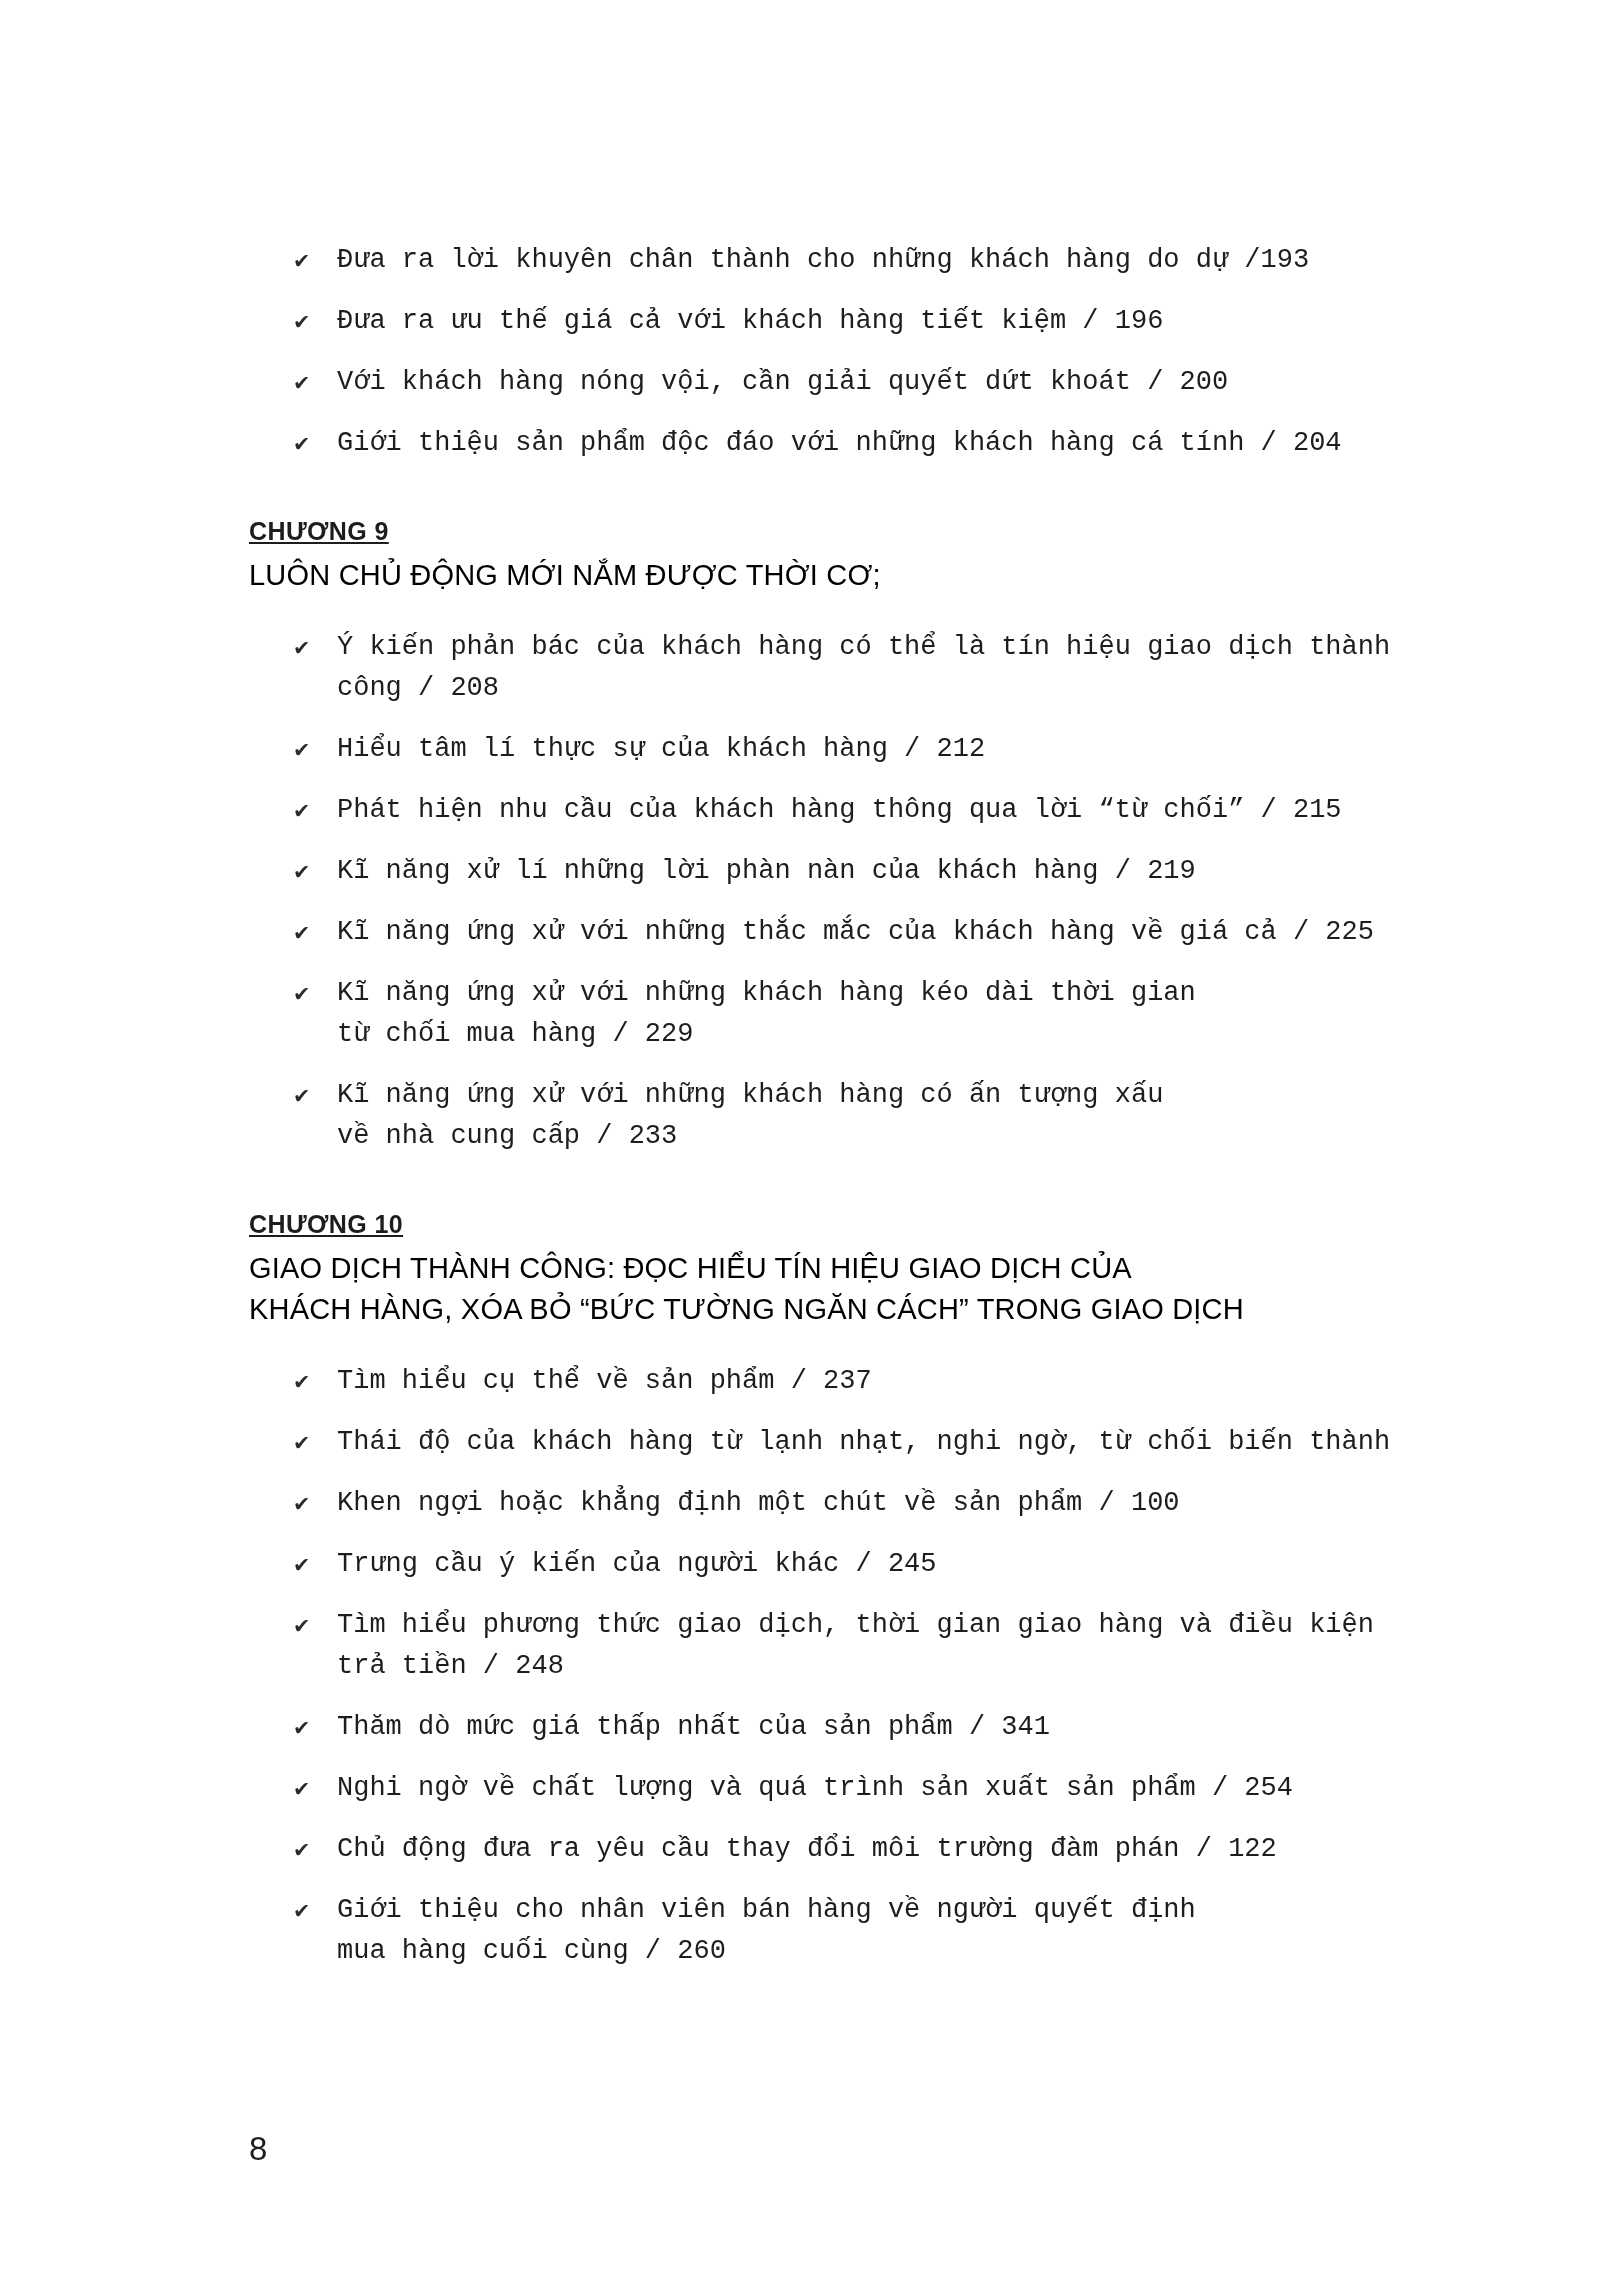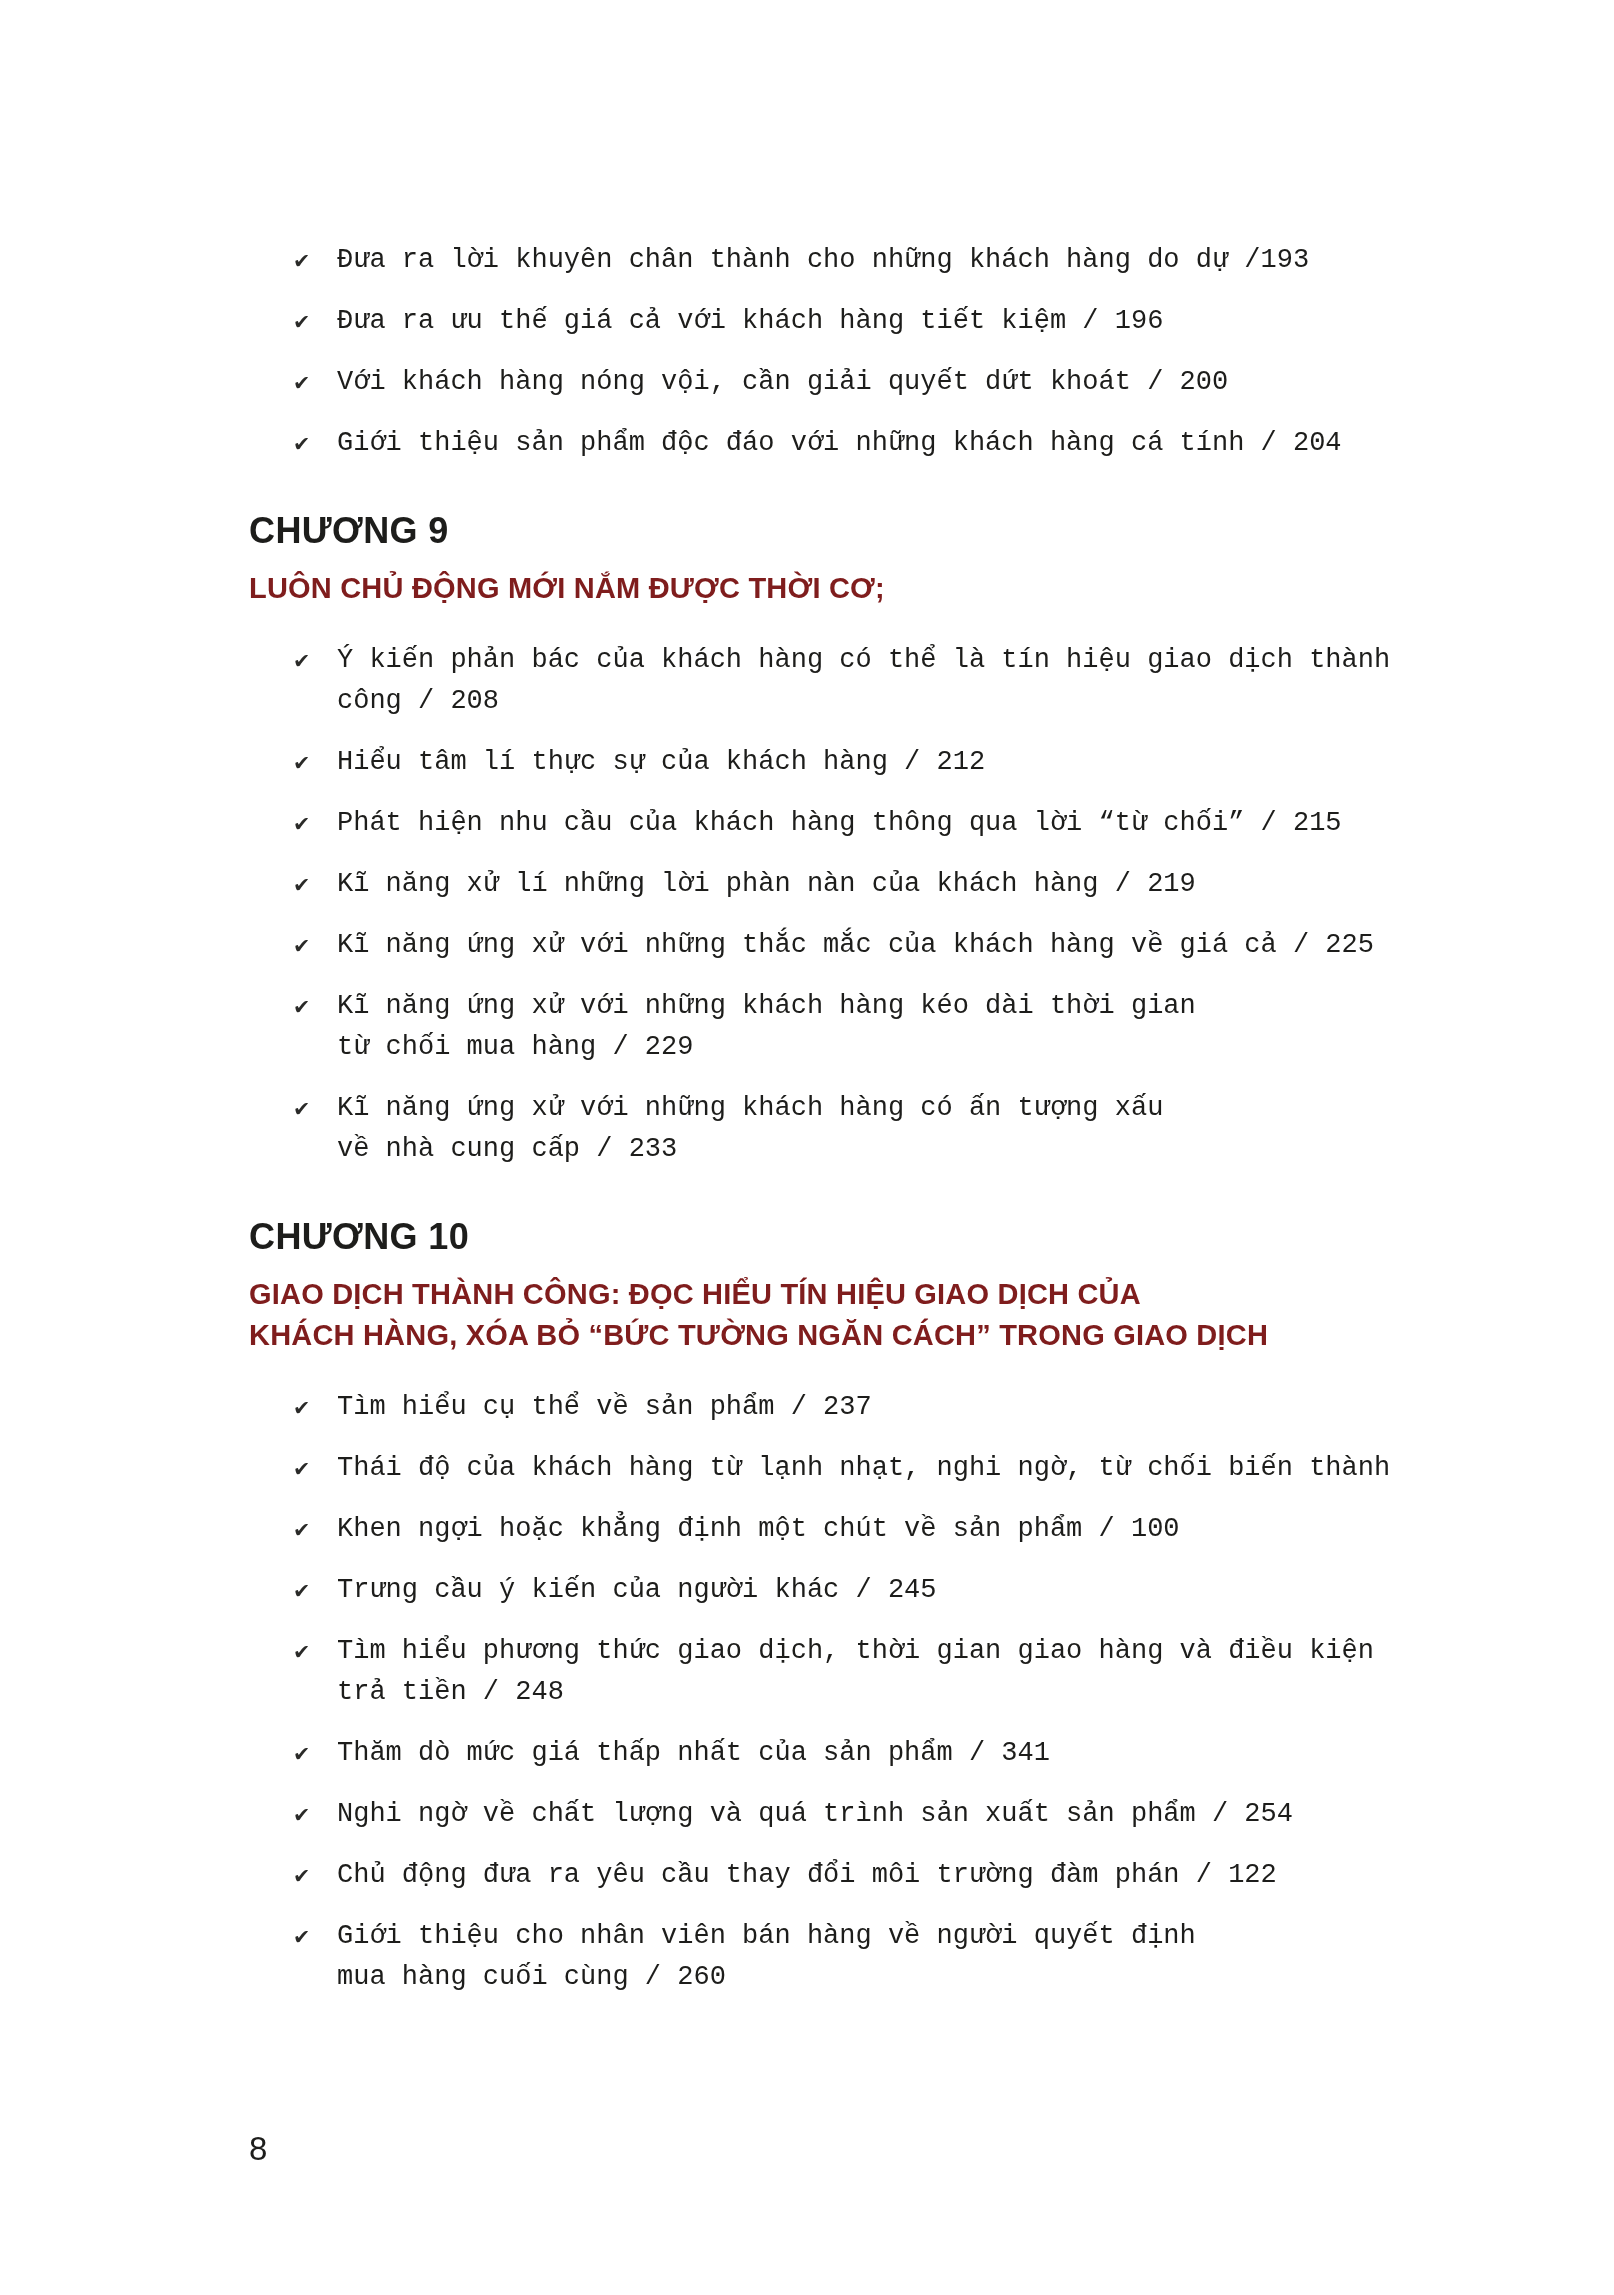--- a/index.html
+++ b/index.html
@@ -38,33 +38,33 @@
     line-height: 41px;
     color: #2a2a28;
     font-weight: bold;
   }
   .item-text { flex: 1 1 auto; font-family: Liberation Mono, monospace; }
   .chapter {
     margin-top: 43px;
     margin-bottom: 31px;
   }
   .chapter-title {
-    font-size: 36px;
+    font-size: 25px;
     line-height: 48px;
     font-weight: bold;
     letter-spacing: 0.4px;
     color: #1d1d1b;
+    text-decoration: underline;
   }
   .chapter-subtitle {
-    margin-top: 13px;
     font-size: 29px;
     line-height: 41px;
-    font-weight: bold;
+    font-weight: normal;
     letter-spacing: 0.2px;
-    color: #7f1d1d;
+    color: #000000;
   }
   .page-number {
     position: absolute;
     left: 249px;
     top: 2131px;
     font-size: 33px;
     line-height: 36px;
     color: #1d1d1b;
   }
 </style>

